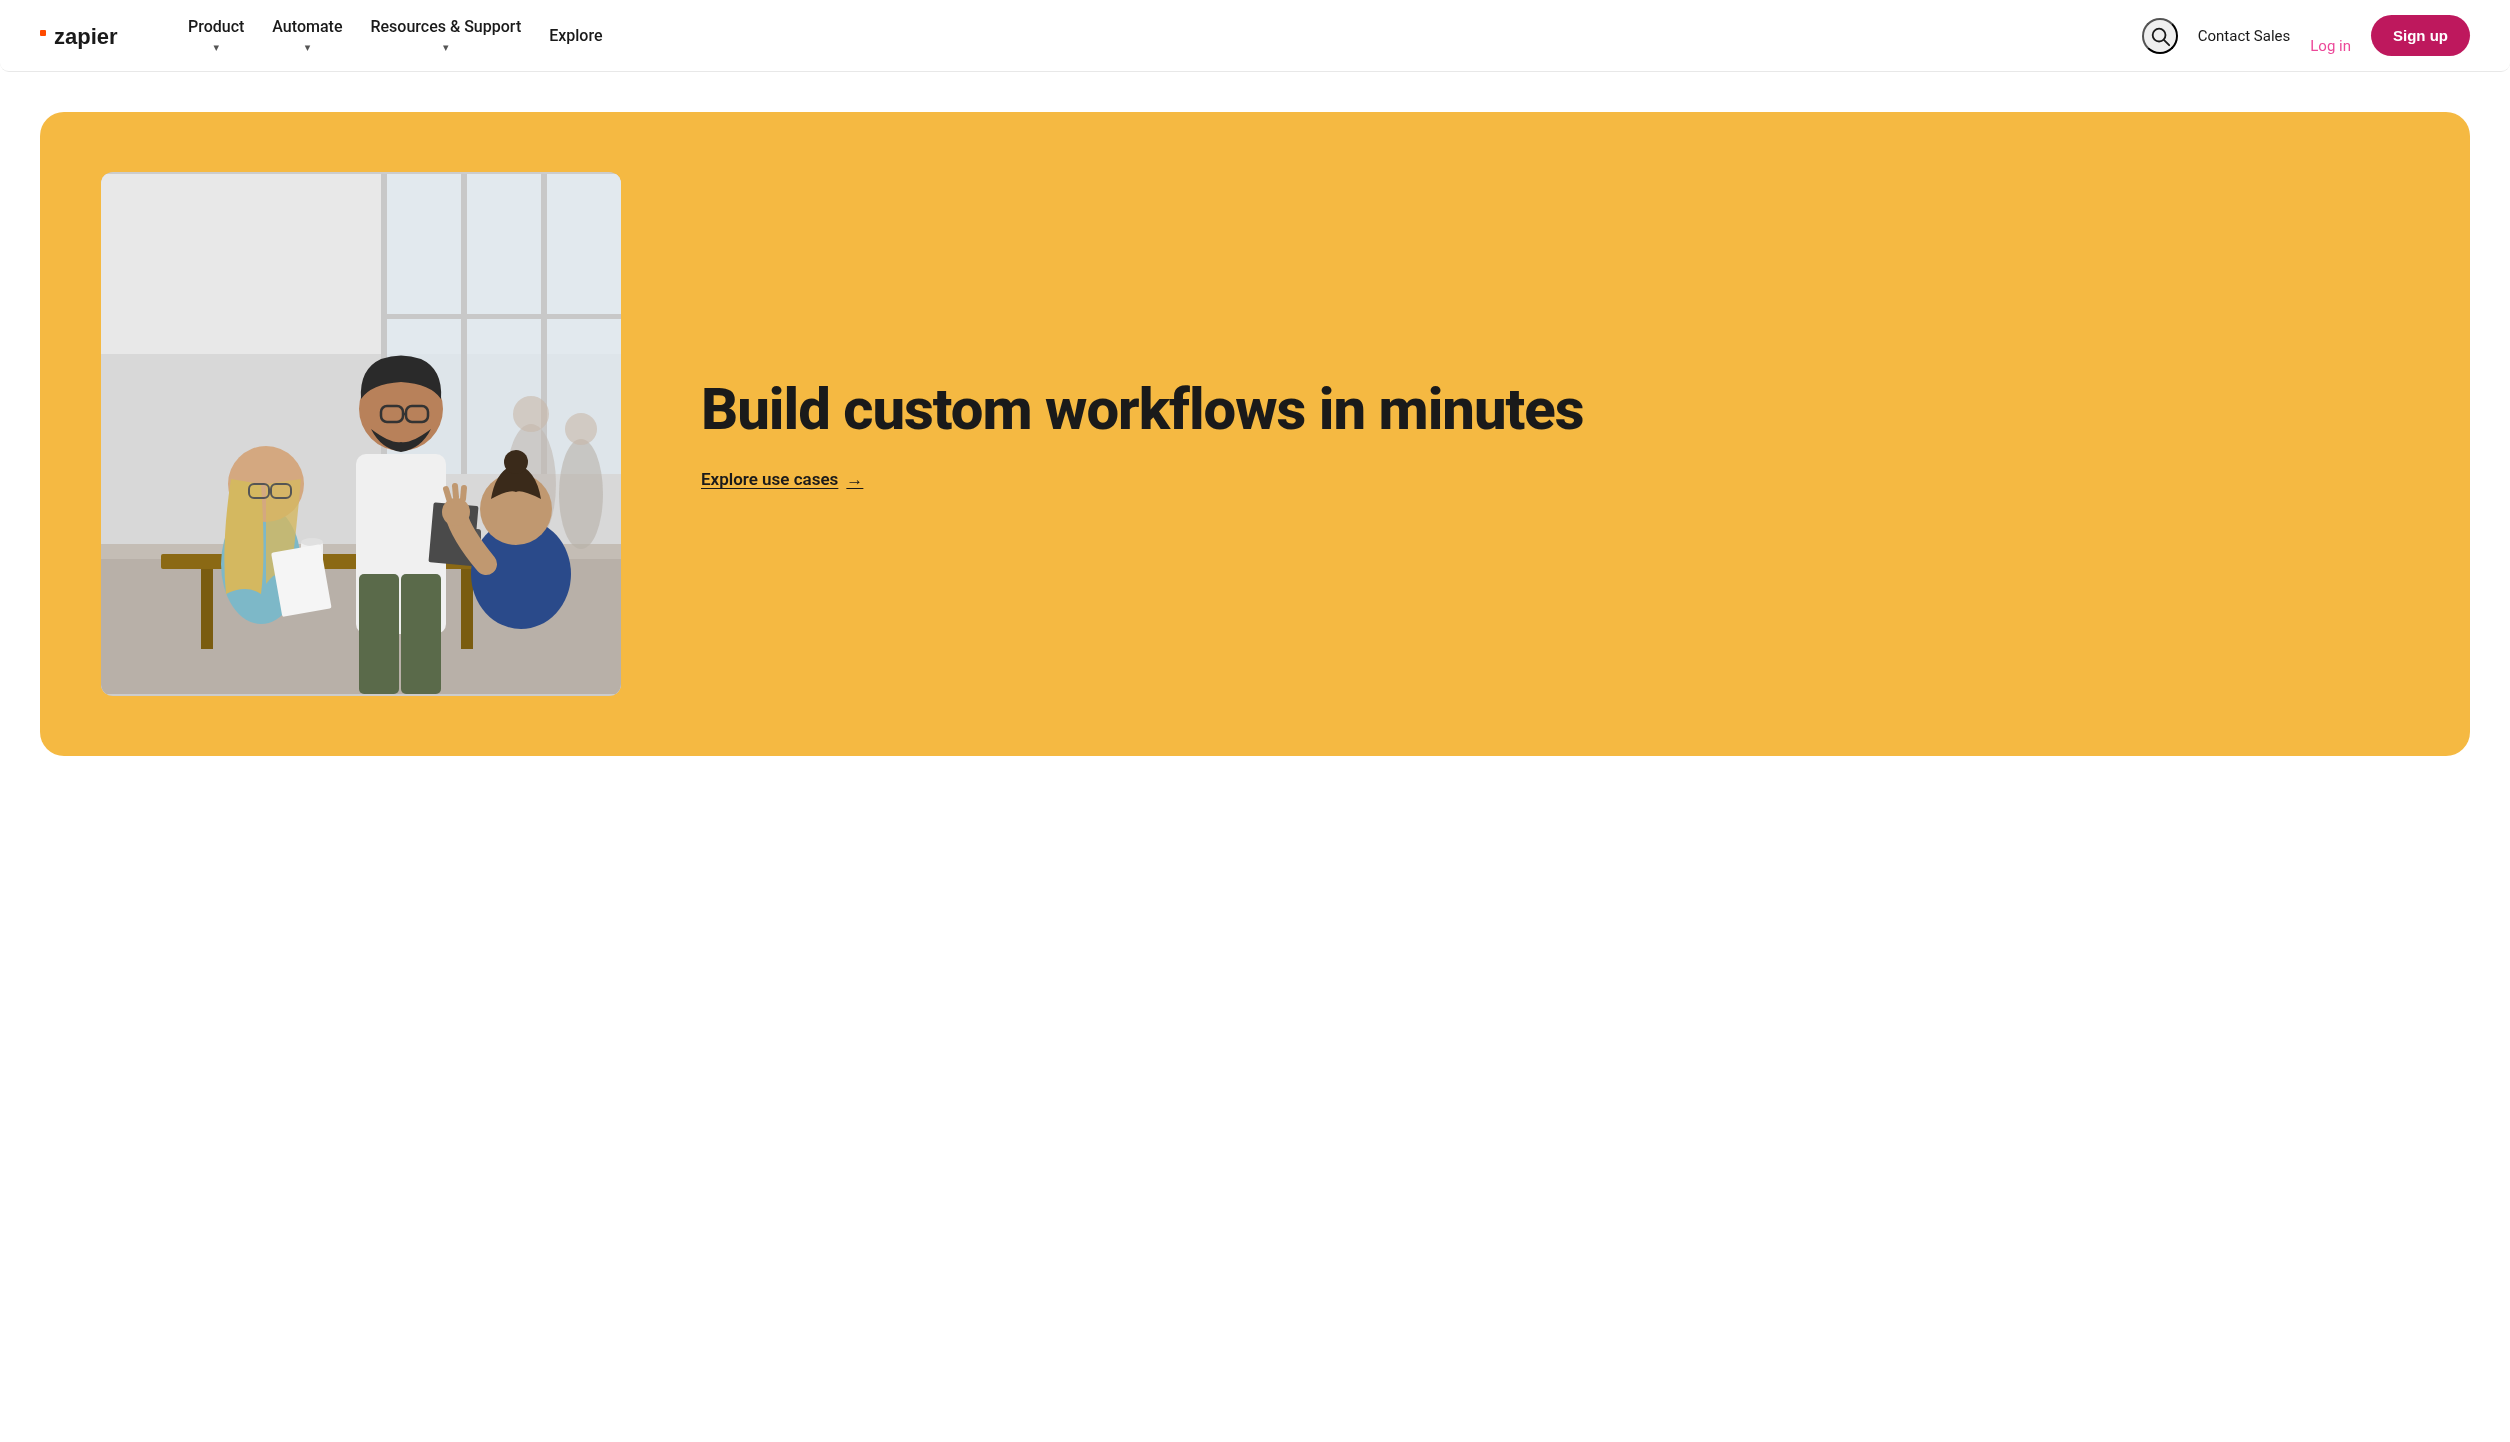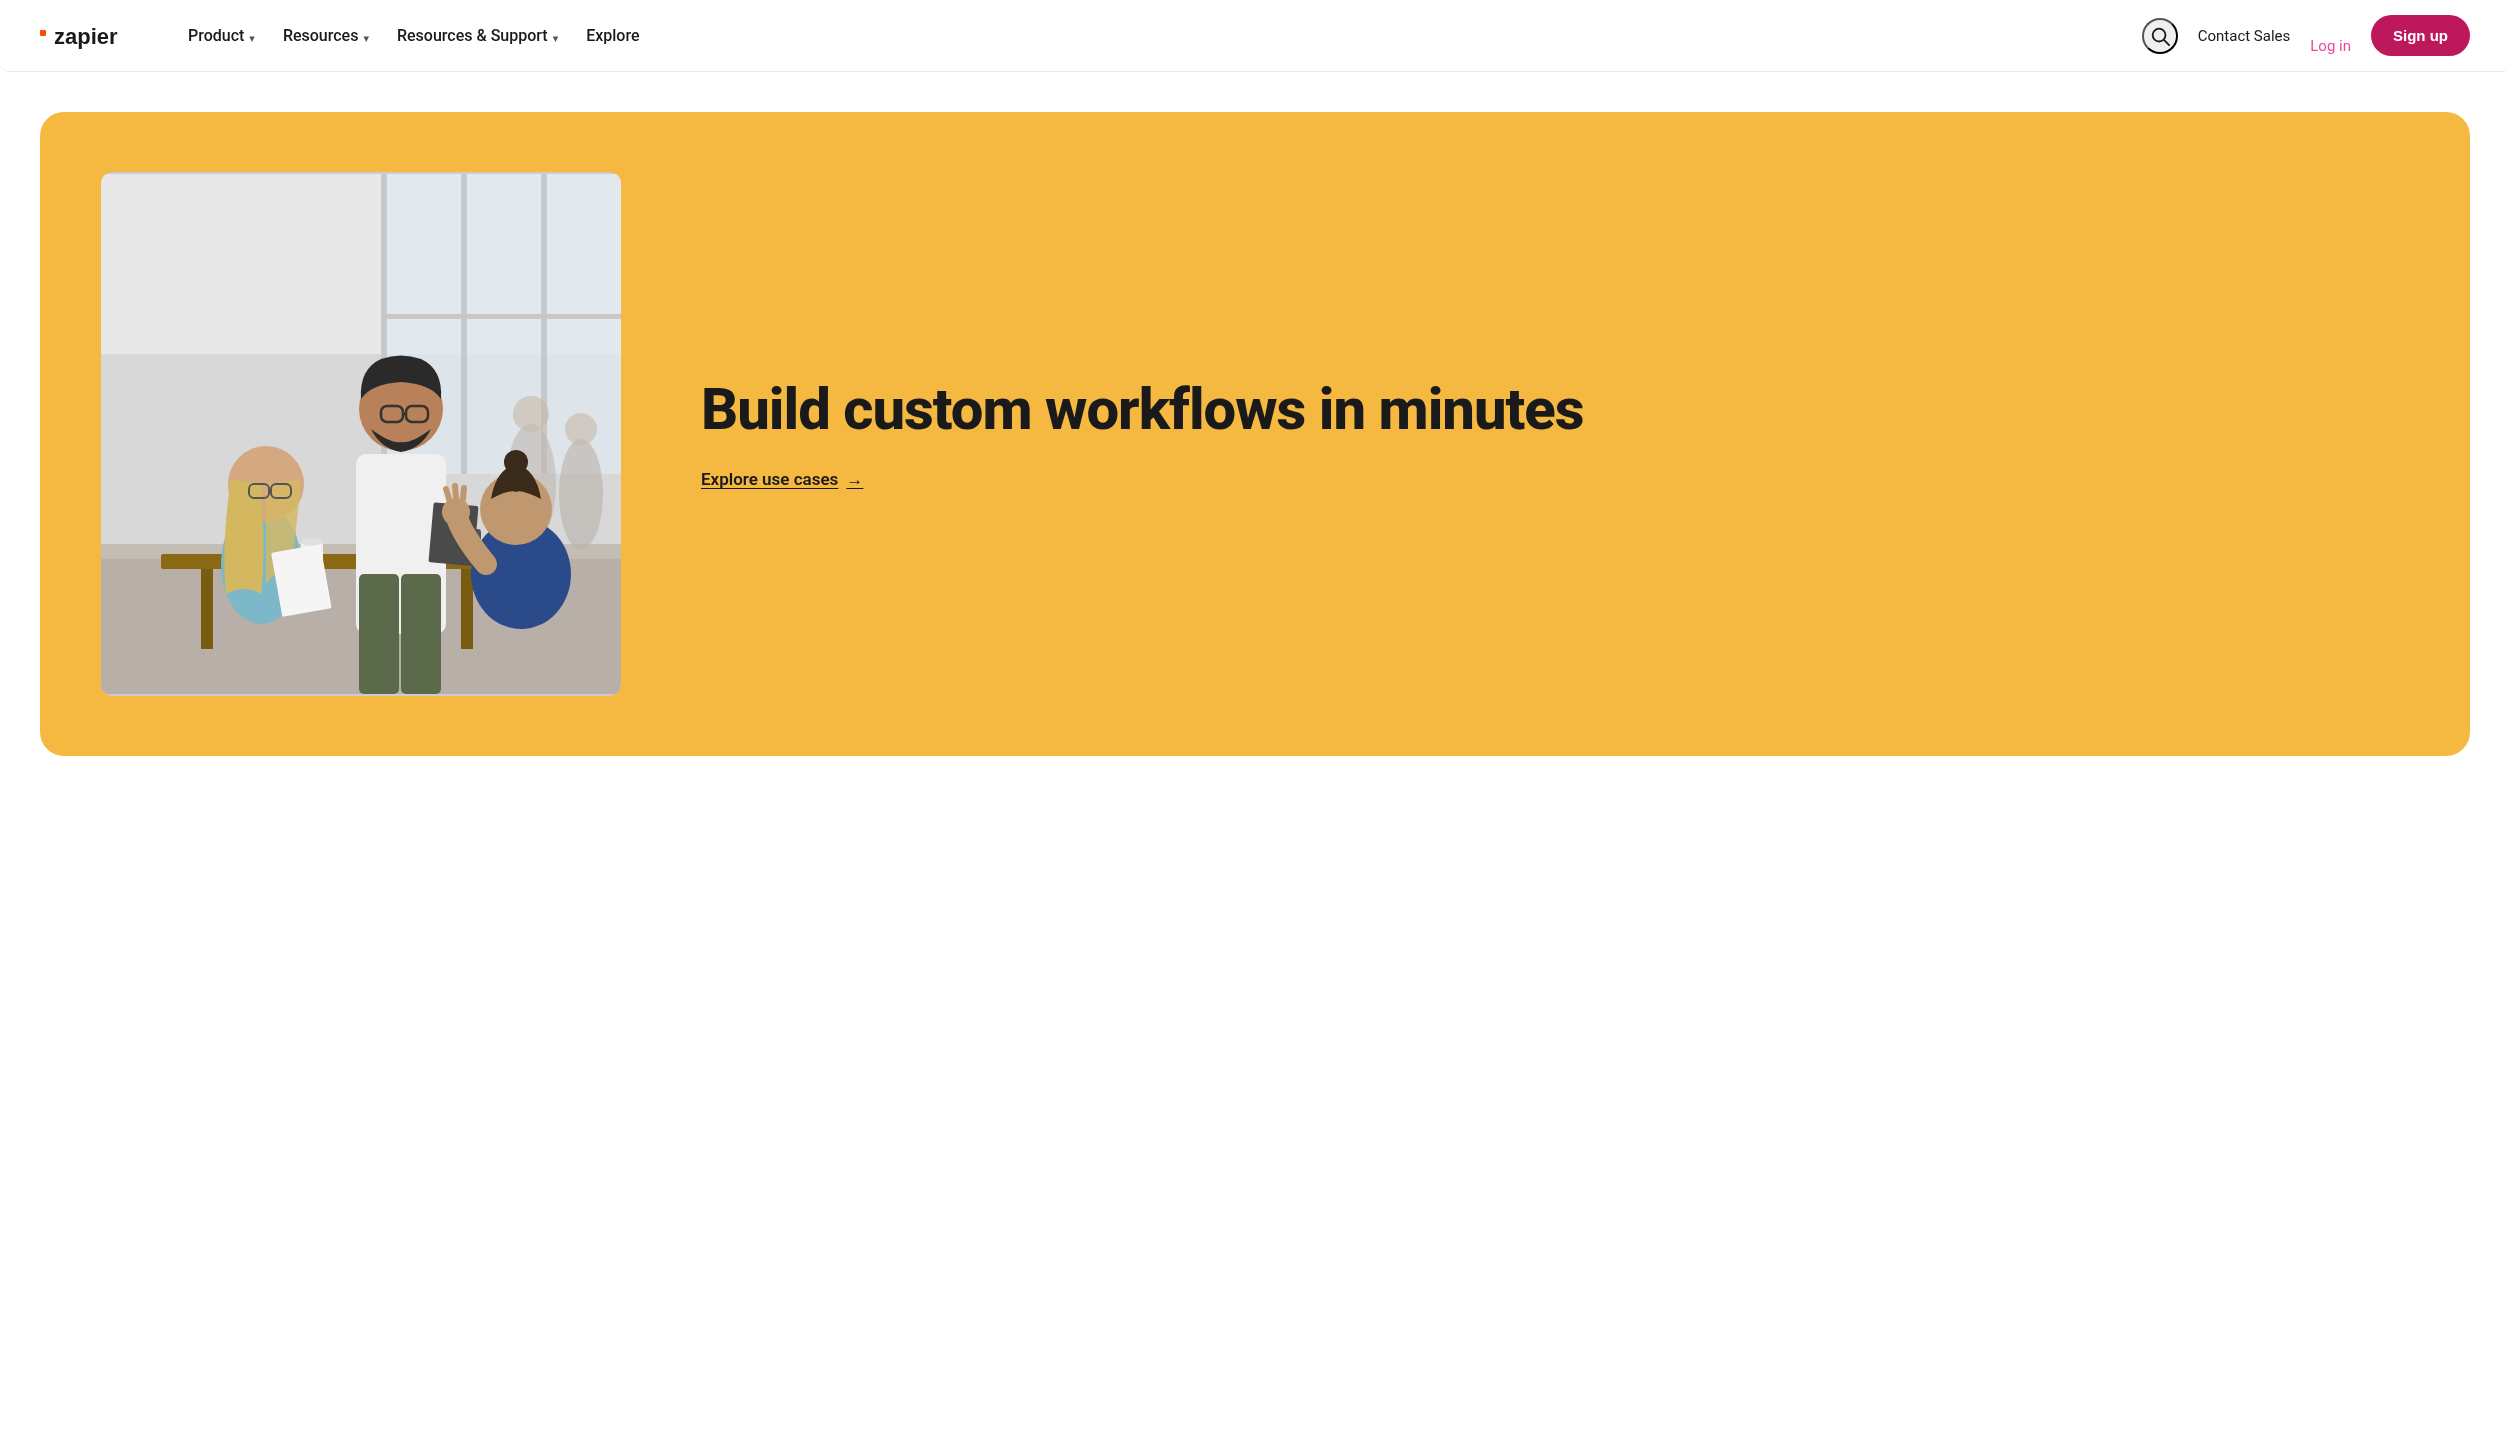--- a/index.html
+++ b/index.html
@@ -42,30 +42,31 @@
 
     .nav-links {
       display: flex;
       align-items: center;
       gap: 4px;
       flex: 1;
     }
 
     .nav-item {
       display: flex;
-      align-items: flex-end;
+      align-items: center;
       gap: 5px;
       padding: 8px 12px;
       font-size: 16px;
       font-weight: 500;
       color: #1a1a1a;
       cursor: pointer;
       border-radius: 6px;
       white-space: nowrap;
       text-decoration: none;
+      flex-direction: column;
     }
 
     .nav-item .chevron {
       font-size: 11px;
       color: #555;
     }
 
     .nav-right {
       display: flex;
       align-items: center;
@@ -189,21 +190,21 @@
       <text x="14" y="24" font-family="Arial, sans-serif" font-weight="800" font-size="22" fill="#1a1a1a">zapier</text>
     </svg>
   </a>
 
   <div class="nav-links">
     <a class="nav-item" href="#">
       <span>Product</span>
       <span class="chevron">▾</span>
     </a>
     <a class="nav-item" href="#">
-      <span>Resources</span>
+      <span>Automate</span>
       <span class="chevron">▾</span>
     </a>
     <a class="nav-item" href="#">
       <span>Resources &amp; Support</span>
       <span class="chevron">▾</span>
     </a>
     <a class="nav-item" href="#">
       <span>Explore</span>
     </a>
   </div>

